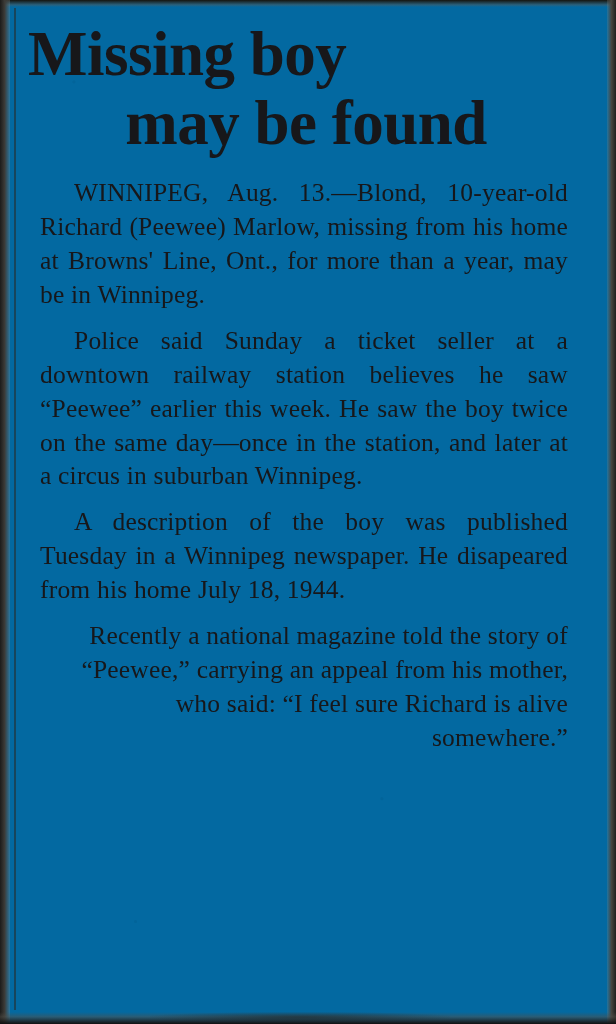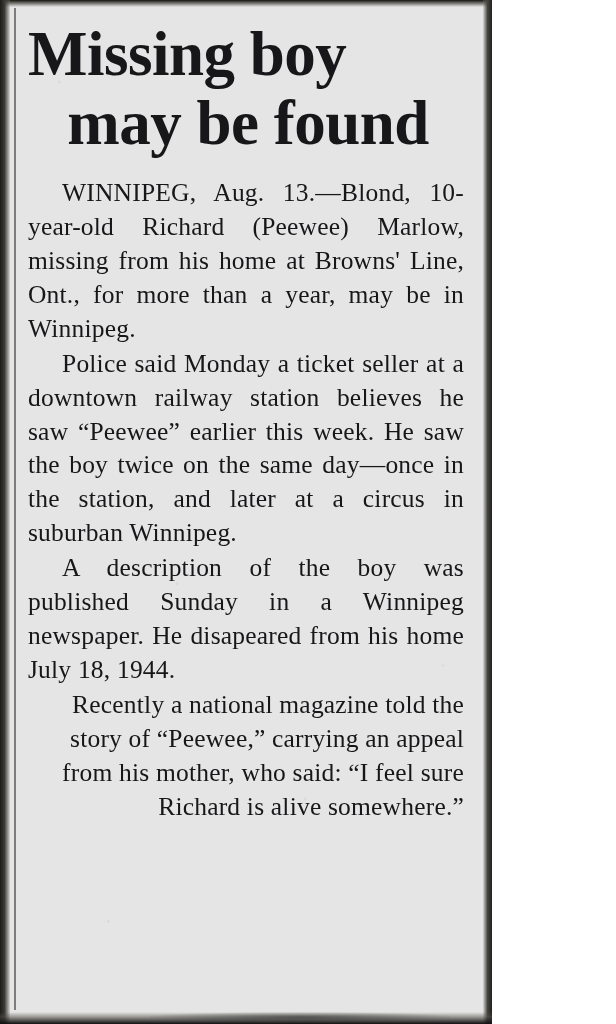--- a/index.html
+++ b/index.html
@@ -9,25 +9,25 @@
   }
   body {
     width: 616px;
     height: 1024px;
     overflow: hidden;
     font-family: "Liberation Serif", serif;
   }
 
   .clipping {
     position: relative;
-    width: 492px;
+    width: 616px;
     height: 1024px;
-    background: #e5e5e5;
+    background: #0369a1;
     box-sizing: border-box;
-    padding: 18px 24px 10px 22px;
+    padding: 18px 32px 10px 22px;
   }
 
   
   .grain {
     position: absolute;
     inset: 0;
     pointer-events: none;
     background-image:
       radial-gradient(circle at 12% 8%, rgba(0,0,0,0.05) 0 1px, transparent 2px),
       radial-gradient(circle at 78% 22%, rgba(0,0,0,0.045) 0 1px, transparent 2px),
@@ -94,21 +94,21 @@
   .article {
     margin: 22px 4px 0 6px;
     font-family: "Liberation Serif", serif;
     font-size: 25.5px;
     line-height: 1.33;
     text-align: justify;
     text-justify: inter-word;
     letter-spacing: 0.2px;
   }
   .article p {
-    margin: 0;
+    margin: 12px;
     text-indent: 34px;
   }
   .article p + p {
     margin-top: 1px;
   }
   .article p:last-child {
     text-align: right;
   }
 
   .bottom-smudge {
@@ -135,21 +135,21 @@
 
   <div class="content">
 
     <h1 class="headline">
       <span class="line1">Missing boy</span>
       <span class="line2">may be found</span>
     </h1>
 
     <div class="article">
       <p>WINNIPEG, Aug. 13.—Blond, 10-year-old Richard (Peewee) Marlow, missing from his home at Browns' Line, Ont., for more than a year, may be in Winnipeg.</p>
-      <p>Police said Monday a ticket seller at a downtown railway station believes he saw “Peewee” earlier this week. He saw the boy twice on the same day—once in the station, and later at a circus in suburban Winnipeg.</p>
-      <p>A description of the boy was published Sunday in a Winnipeg newspaper. He disapeared from his home July 18, 1944.</p>
+      <p>Police said Sunday a ticket seller at a downtown railway station believes he saw “Peewee” earlier this week. He saw the boy twice on the same day—once in the station, and later at a circus in suburban Winnipeg.</p>
+      <p>A description of the boy was published Tuesday in a Winnipeg newspaper. He disapeared from his home July 18, 1944.</p>
       <p>Recently a national magazine told the story of “Peewee,” carrying an appeal from his mother, who said: “I feel sure Richard is alive somewhere.”</p>
     </div>
 
   </div>
 
   <div class="bottom-smudge"></div>
 </div>
 
 </body></html>

